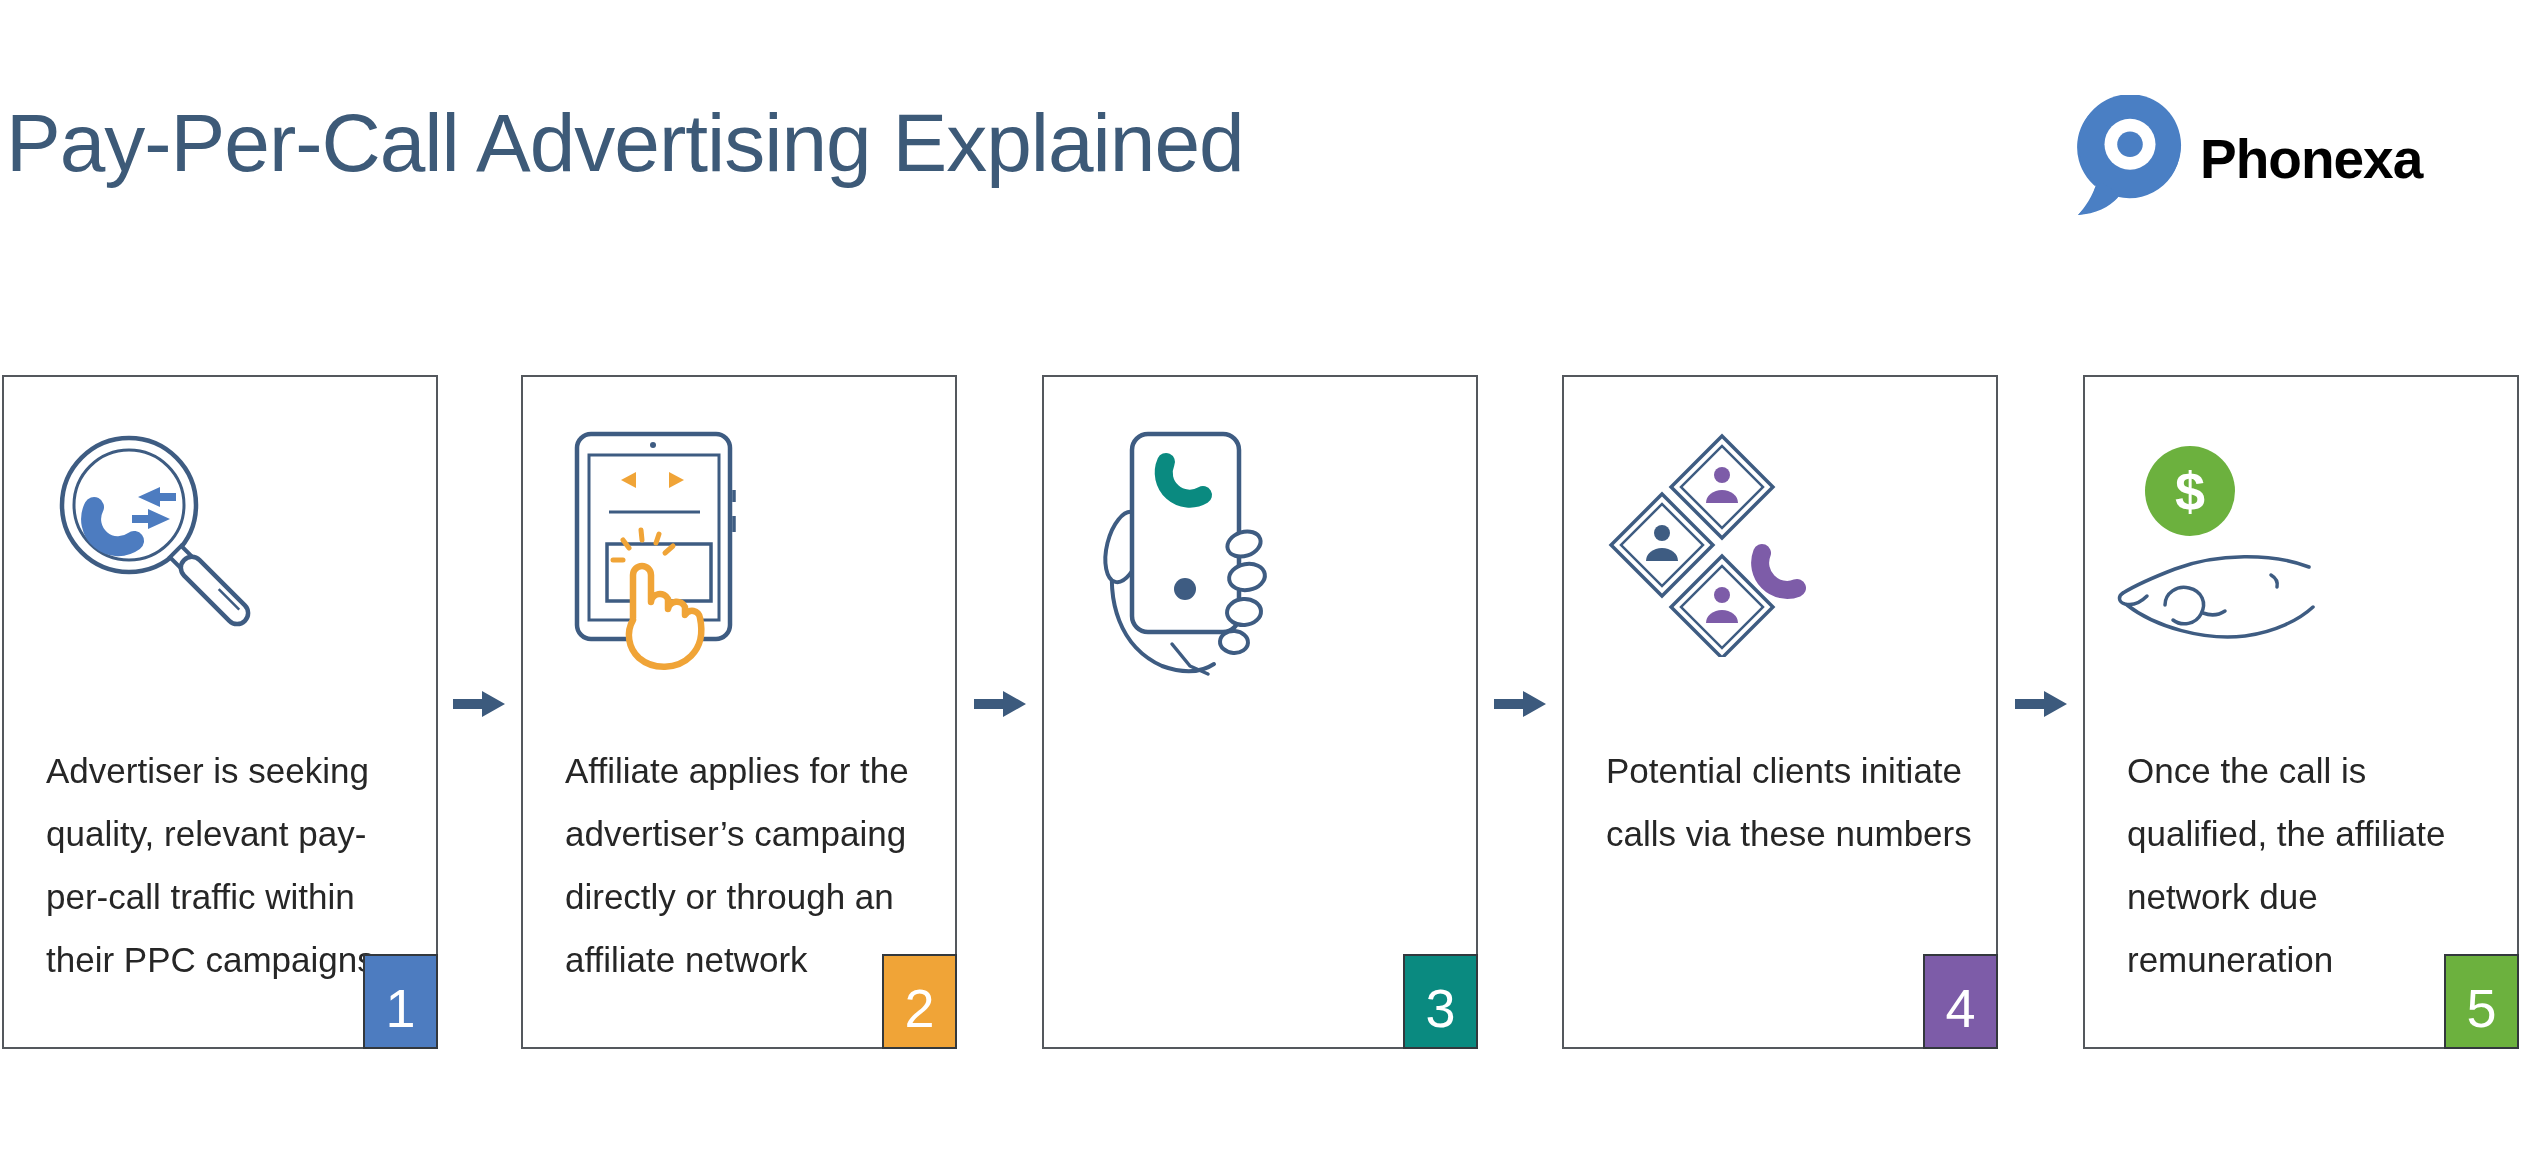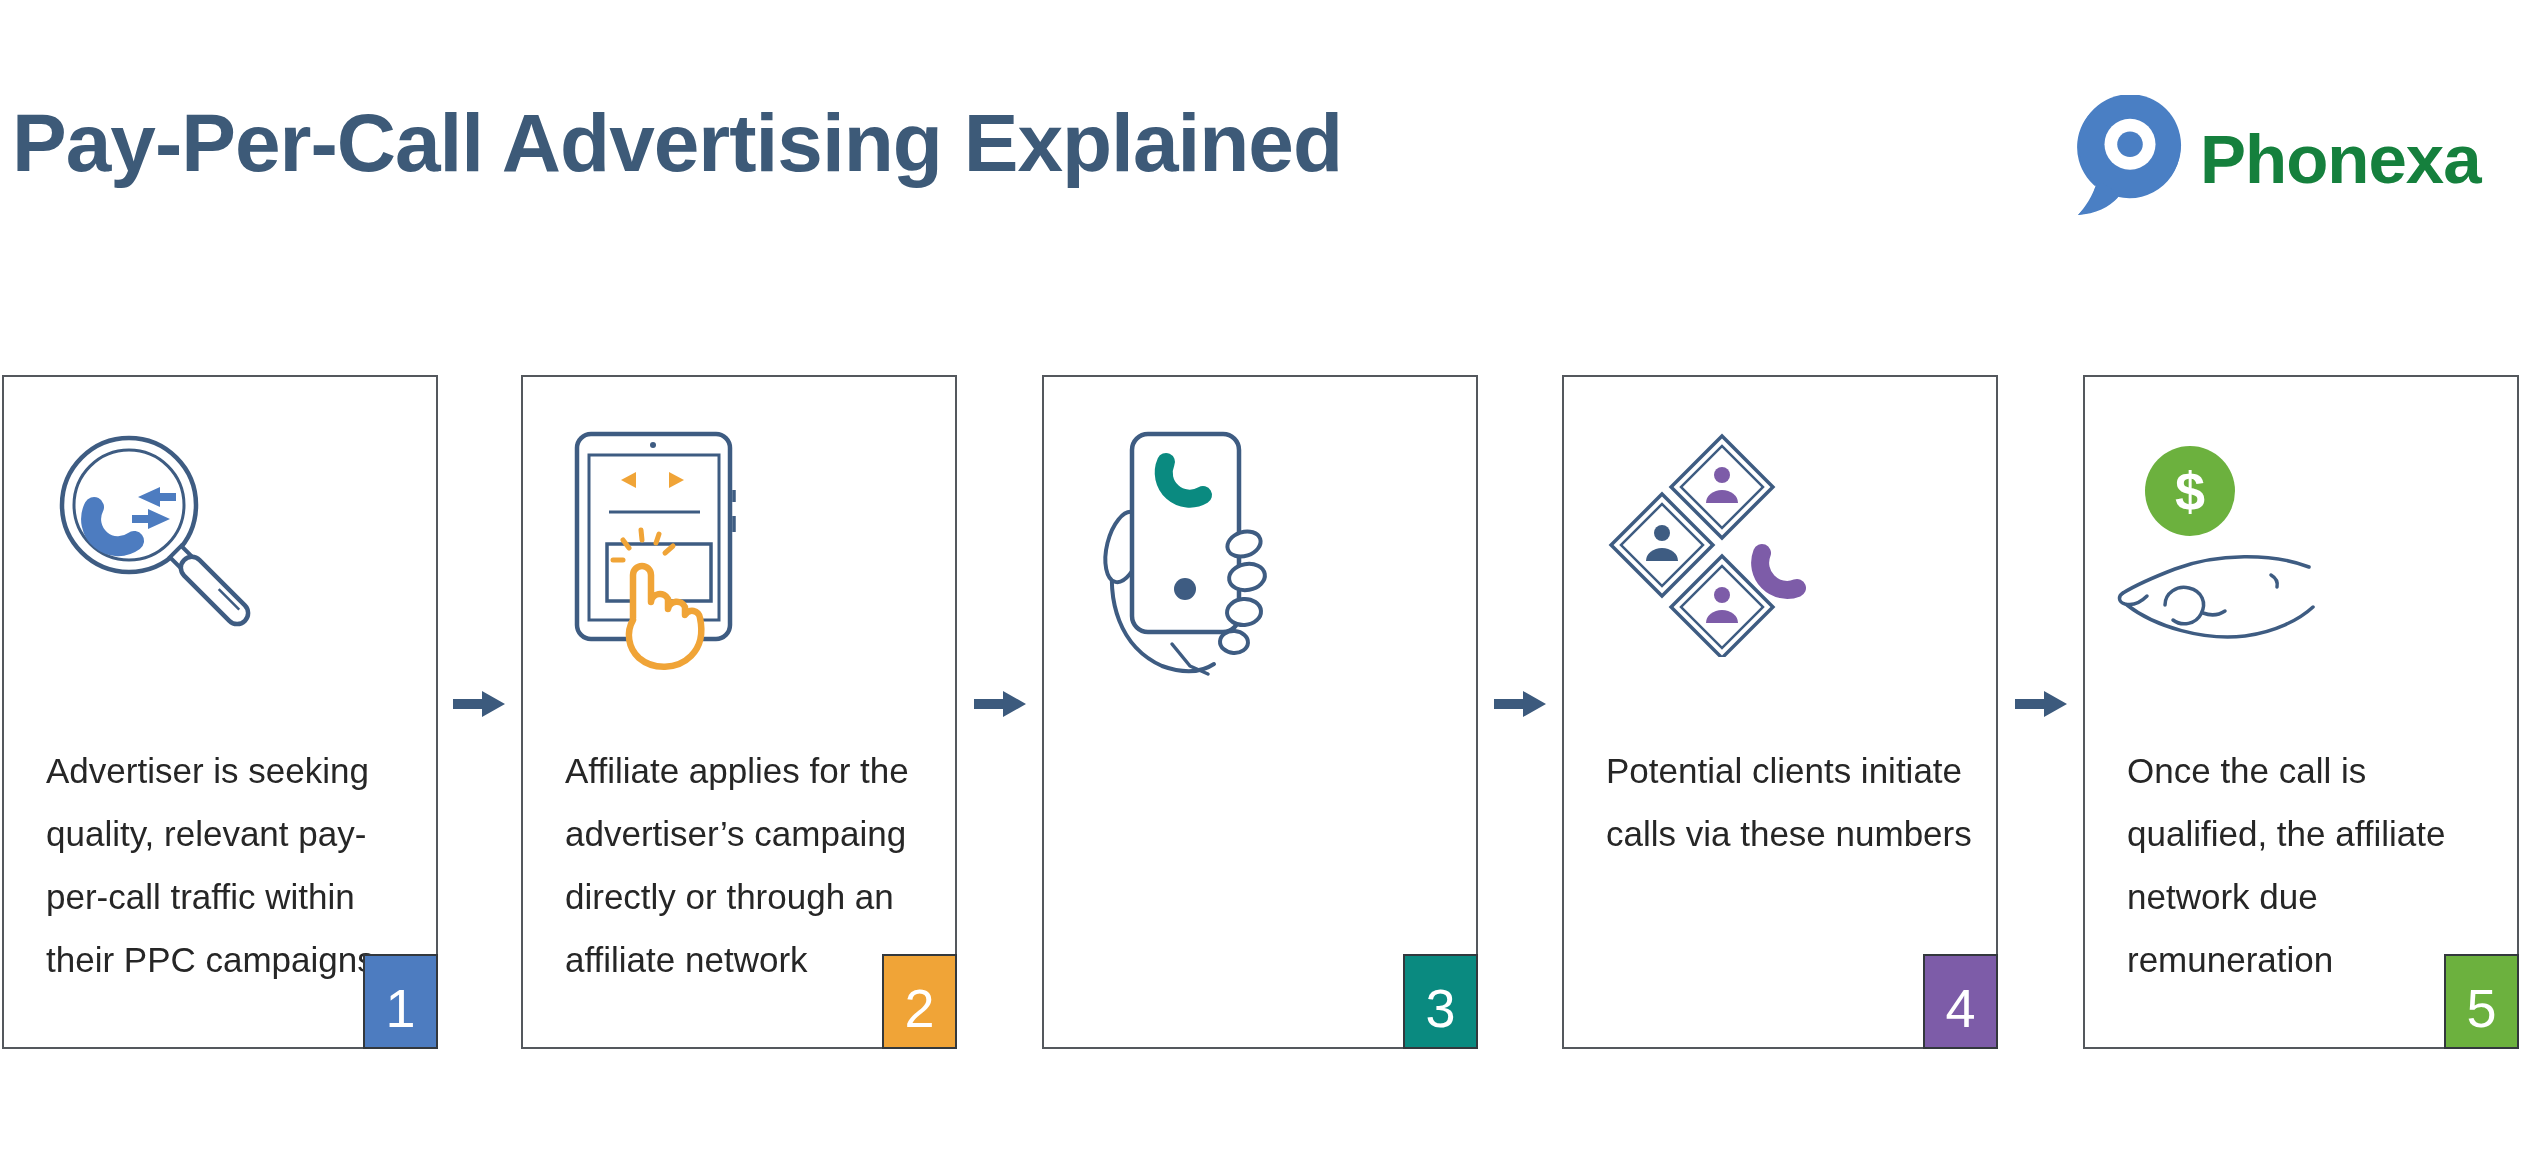--- a/index.html
+++ b/index.html
@@ -1,28 +1,28 @@
 <!DOCTYPE html>
 <html><head>
 <meta charset="utf-8">
 <style>
   * { margin:0; padding:0; box-sizing:border-box; }
   html,body { width:2521px; height:1161px; background:#ffffff; overflow:hidden;
               font-family:"Liberation Sans", sans-serif; }
   .stage { position:relative; width:2521px; height:1161px; background:#fff; }
 
   .page-title {
-    position:absolute; left:12px; top:96px;
-    font-size:82px; font-weight:700; letter-spacing:-1px;
+    position:absolute; left:6px; top:96px;
+    font-size:82px; font-weight:400; letter-spacing:-1px;
     color:#3d5a78; white-space:nowrap;
   }
 
   .logo { position:absolute; left:2076px; top:94px; height:130px;
           display:flex; align-items:center; gap:16px; }
-  .logo-word { font-size:69px; font-weight:bold; color:#15803d; letter-spacing:-1px; }
+  .logo-word { font-size:55px; font-weight:bold; color:#000000; letter-spacing:-1px; }
 
   .card {
     position:absolute; top:375px; width:436px; height:674px;
     background:#fff; border:2px solid #54585d;
   }
   .card-icon { position:absolute; }
   .card-text {
     position:absolute; left:42px; top:362px; width:376px;
     font-size:35px; line-height:63px; color:#262626;
   }

